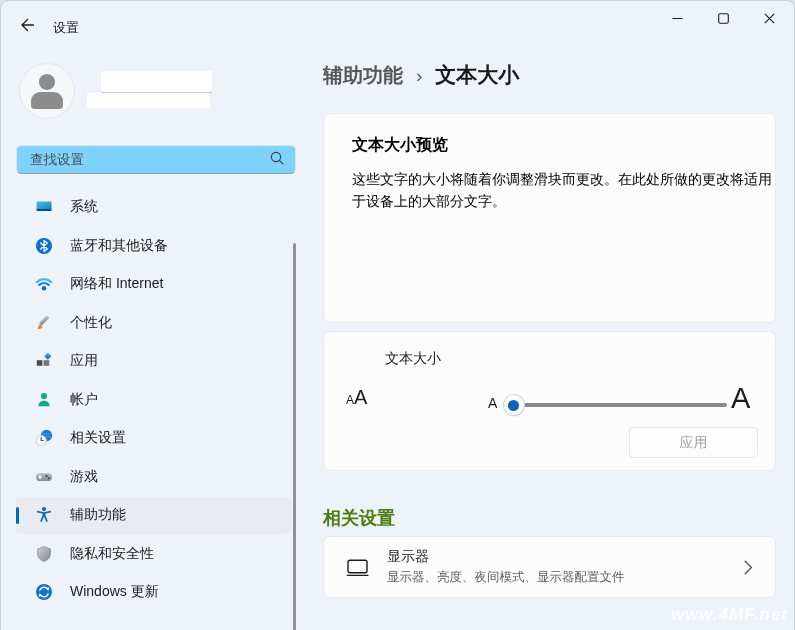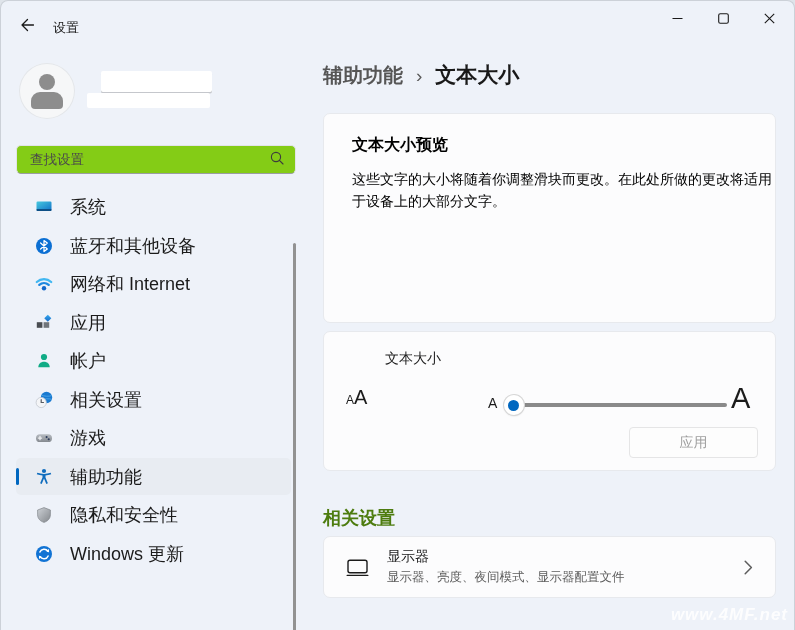--- a/index.html
+++ b/index.html
@@ -23,33 +23,33 @@
   
   .sidebar{position:absolute;left:0;top:50px;width:300px;height:580px;}
   .avatar{position:absolute;left:18px;top:12px;width:56px;height:56px;border-radius:50%;
     background:#f6f7f8;box-shadow:0 0 0 1px #e3e6ea inset;}
   .avatar .head{position:absolute;left:20px;top:11px;width:16px;height:16px;border-radius:50%;background:#8d8d8d;}
   .avatar .body{position:absolute;left:12px;top:29px;width:32px;height:17px;border-radius:9px 9px 4px 4px;background:#8d8d8d;}
   .redact-1{position:absolute;left:100px;top:20px;width:111px;height:21px;background:#fff;border-radius:2px;
     box-shadow:0 1.5px 0 rgba(120,120,120,.35);}
   .redact-2{position:absolute;left:86px;top:42px;width:123px;height:15px;background:#fff;border-radius:2px;}
   .search-box{position:absolute;left:15px;top:94px;width:280px;height:29px;box-sizing:border-box;
-    background:#84cc16;border:1px solid #e2e4e8;border-bottom:1px solid #9a9da2;border-radius:5px;
+    background:#7dd3fc;border:1px solid #e2e4e8;border-bottom:1px solid #9a9da2;border-radius:5px;
     display:flex;align-items:center;padding:0 10px 0 13px;cursor:text;}
   .search-box input{flex:1;border:none;outline:none;background:transparent;font-size:13.5px;
     font-family:inherit;color:#454545;padding:0;}
   .search-box input::placeholder{color:#4a4a4a;opacity:1;}
   .nav{position:absolute;left:0;top:136px;width:300px;}
   .nav-item{position:relative;width:275px;height:37px;margin:1.5px 0 1.5px 15px;border-radius:5px;
     display:flex;align-items:center;gap:17px;padding-left:19px;box-sizing:border-box;cursor:pointer;}
   .nav-item.selected{background:#e8ecf2;}
   .nav-item.selected::before{content:"";position:absolute;left:0;top:10px;width:3px;height:17px;
     border-radius:3px;background:#0067c0;}
   .nav-icon{width:18px;height:18px;display:flex;align-items:center;justify-content:center;flex:0 0 18px;}
-  .nav-label{font-size:18px;color:#1b1b1b;white-space:nowrap;}
+  .nav-label{font-size:14px;color:#1b1b1b;white-space:nowrap;}
   .side-scrollbar{position:absolute;left:292px;top:192px;width:3px;height:388px;background:#929292;border-radius:2px;cursor:grab;}
   
   .breadcrumb{position:absolute;left:322px;top:60px;display:flex;align-items:baseline;}
   .crumb-parent{font-size:20px;font-weight:600;color:#565656;cursor:pointer;}
   .crumb-sep{font-size:19px;color:#5a5a5a;margin:0 13px;}
   .crumb-current{font-size:21px;font-weight:600;color:#191919;}
   .card{position:absolute;left:322px;width:453px;box-sizing:border-box;
     background:#fcfcfd;border:1px solid #e7e9ed;border-radius:7px;}
   .card-preview{top:112px;height:210px;padding:21px 28px;}
   .preview-title{font-size:16px;font-weight:600;color:#000000;}
@@ -164,20 +164,35 @@
         <span class="nav-icon">
           <svg width="18" height="18" viewBox="0 0 18 18">
               <path d="M1.8 7 C6 3.2 12 3.2 16.2 7" stroke="#41b7f1" stroke-width="2.3" fill="none" stroke-linecap="round"></path>
               <path d="M4.3 9.9 C7 7.5 11 7.5 13.7 9.9" stroke="#1e88e0" stroke-width="2.3" fill="none" stroke-linecap="round"></path>
               <circle cx="9" cy="13.3" r="2.2" fill="#1266c9"></circle>
             </svg>
         </span>
         <span class="nav-label">网络和 Internet</span>
       </div>
 
+      <div class="nav-item">
+        <span class="nav-icon">
+          <svg width="18" height="18" viewBox="0 0 18 18">
+              <defs>
+                <linearGradient id="gbrush" x1="0" y1="0" x2="1" y2="1">
+                  <stop offset="0" stop-color="#c7cbd1"></stop>
+                  <stop offset="1" stop-color="#85898f"></stop>
+                </linearGradient>
+              </defs>
+              <rect x="7.2" y="0.6" width="3.8" height="11.5" rx="1.7" transform="rotate(45 9 6.4)" fill="url(#gbrush)"></rect>
+              <path d="M4.9 10.3 L7.7 13.1 C6.8 14.6 4.5 15.3 2.5 15.4 C2.9 13.5 3.6 11.5 4.9 10.3 Z" fill="#e8843b"></path>
+            </svg>
+        </span>
+        <span class="nav-label">个性化</span>
+      </div>
 
       <div class="nav-item">
         <span class="nav-icon">
           <svg width="18" height="18" viewBox="0 0 18 18">
               <defs>
                 <linearGradient id="gdia" x1="0" y1="0" x2="1" y2="1">
                   <stop offset="0" stop-color="#35aaf0"></stop>
                   <stop offset="1" stop-color="#1668c6"></stop>
                 </linearGradient>
               </defs>

